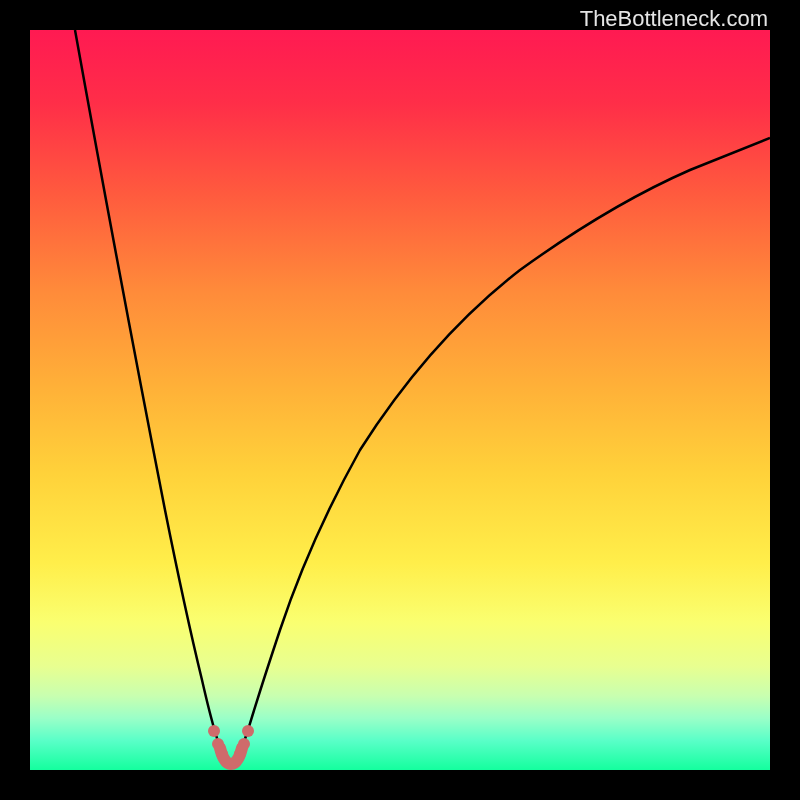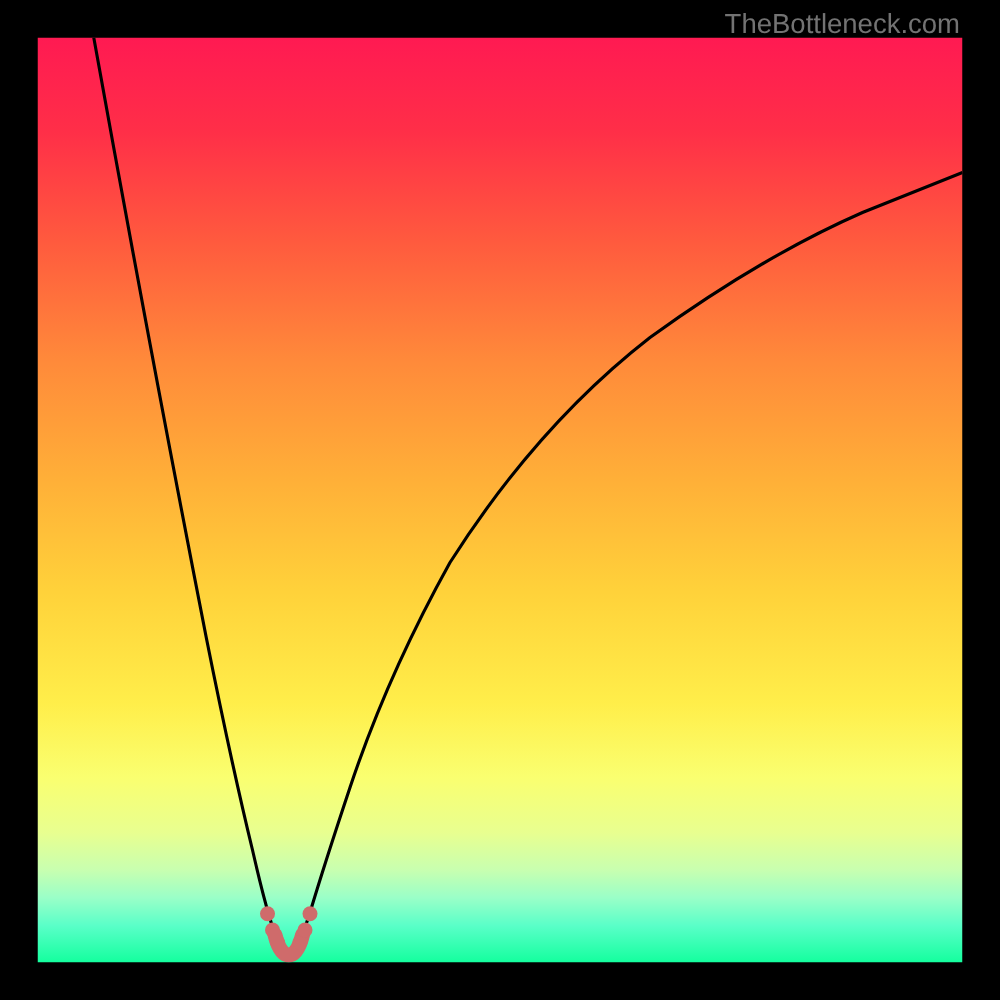--- a/index.html
+++ b/index.html
@@ -28,21 +28,21 @@
     position: absolute;
     top: 0;
     left: 0;
     width: 100%;
     height: 100%;
   }
   .watermark {
     position: absolute;
     top: 6px;
     right: 32px;
-    color: #737373;
+    color: #e5e5e5;
     font-size: 22px;
     font-weight: 500;
     font-family: Arial, sans-serif;
   }
 </style>
 </head>
 <body>
 
 <div class="chart-container">
   <svg class="gradient-bg" viewBox="0 0 740 740" preserveAspectRatio="none">

